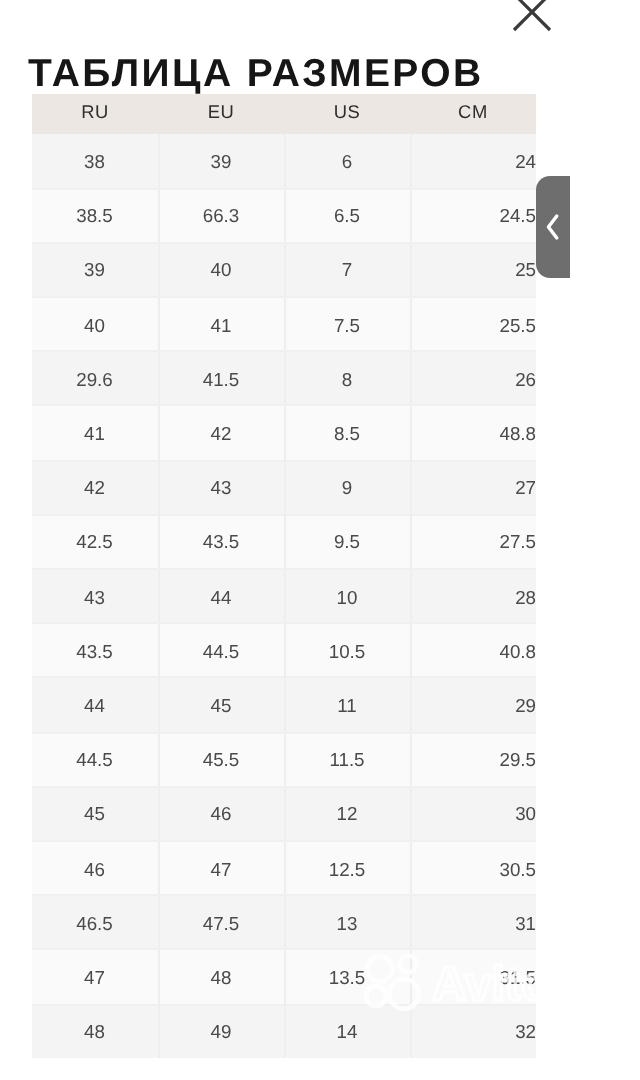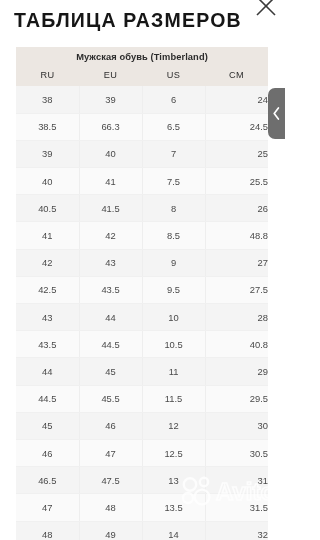--- a/index.html
+++ b/index.html
@@ -33,21 +33,21 @@
     width: 30px;
     height: 30px;
     z-index: 40;
     cursor: pointer;
   }
   #close-btn svg { display: block; width: 30px; height: 30px; }
 
   
   #title {
     position: absolute;
-    top: 9px;
+    top: 26px;
     left: 14px;
     width: 250px;
     font-size: 19.5px;
     font-weight: bold;
     letter-spacing: 1.2px;
     color: #161616;
     line-height: 22px;
     white-space: nowrap;
     font-family: "Liberation Sans", sans-serif;
   }
@@ -146,23 +146,20 @@
   <div id="close-btn">
     <svg viewBox="0 0 30 30" aria-hidden="true">
       <line x1="6" y1="6" x2="24" y2="24" stroke="#3a3a3a" stroke-width="1.6"></line>
       <line x1="24" y1="6" x2="6" y2="24" stroke="#3a3a3a" stroke-width="1.6"></line>
     </svg>
   </div>
 
   <div id="table-wrap">
     <table id="size-table">
       <thead>
-        <tr id="table-caption-row">
-          <th colspan="4">Мужская обувь (Timberland)</th>
-        </tr>
         <tr id="table-head-row">
           <th>RU</th>
           <th>EU</th>
           <th>US</th>
           <th>CM</th>
         </tr>
       </thead>
       <tbody id="size-table-body">
           <tr>
             <td>38</td>
@@ -182,21 +179,21 @@
             <td>7</td>
             <td>25</td>
           </tr>
           <tr>
             <td>40</td>
             <td>41</td>
             <td>7.5</td>
             <td>25.5</td>
           </tr>
           <tr>
-            <td>40.5</td>
+            <td>29.6</td>
             <td>41.5</td>
             <td>8</td>
             <td>26</td>
           </tr>
           <tr>
             <td>41</td>
             <td>42</td>
             <td>8.5</td>
             <td>48.8</td>
           </tr>

